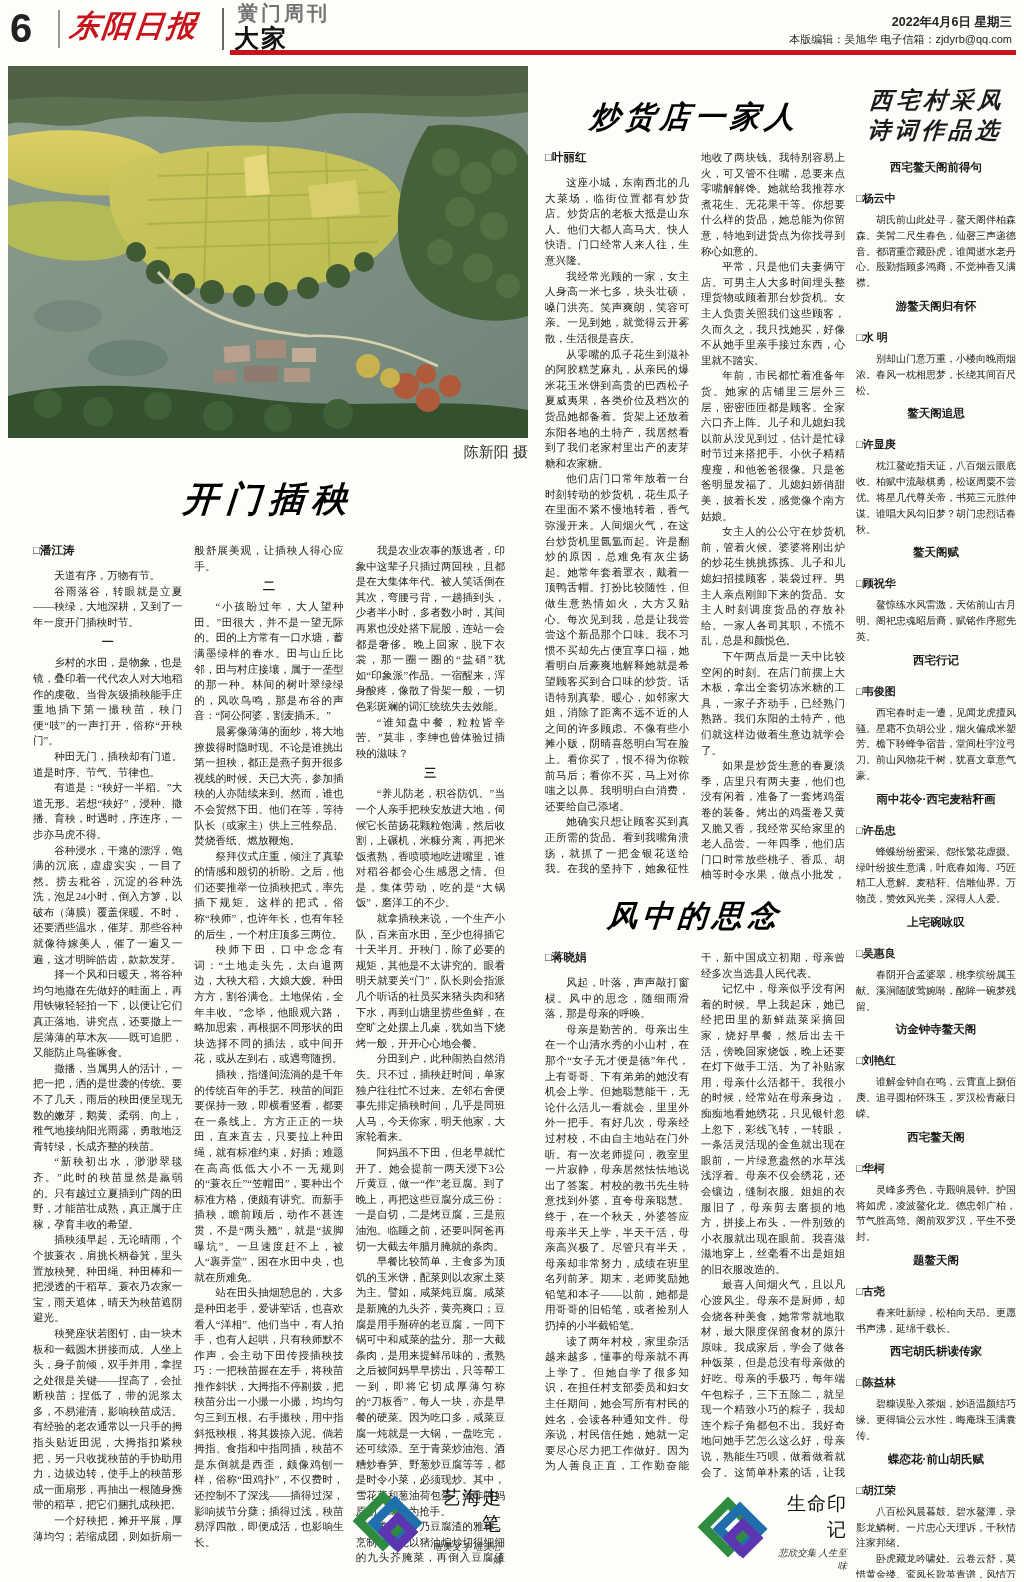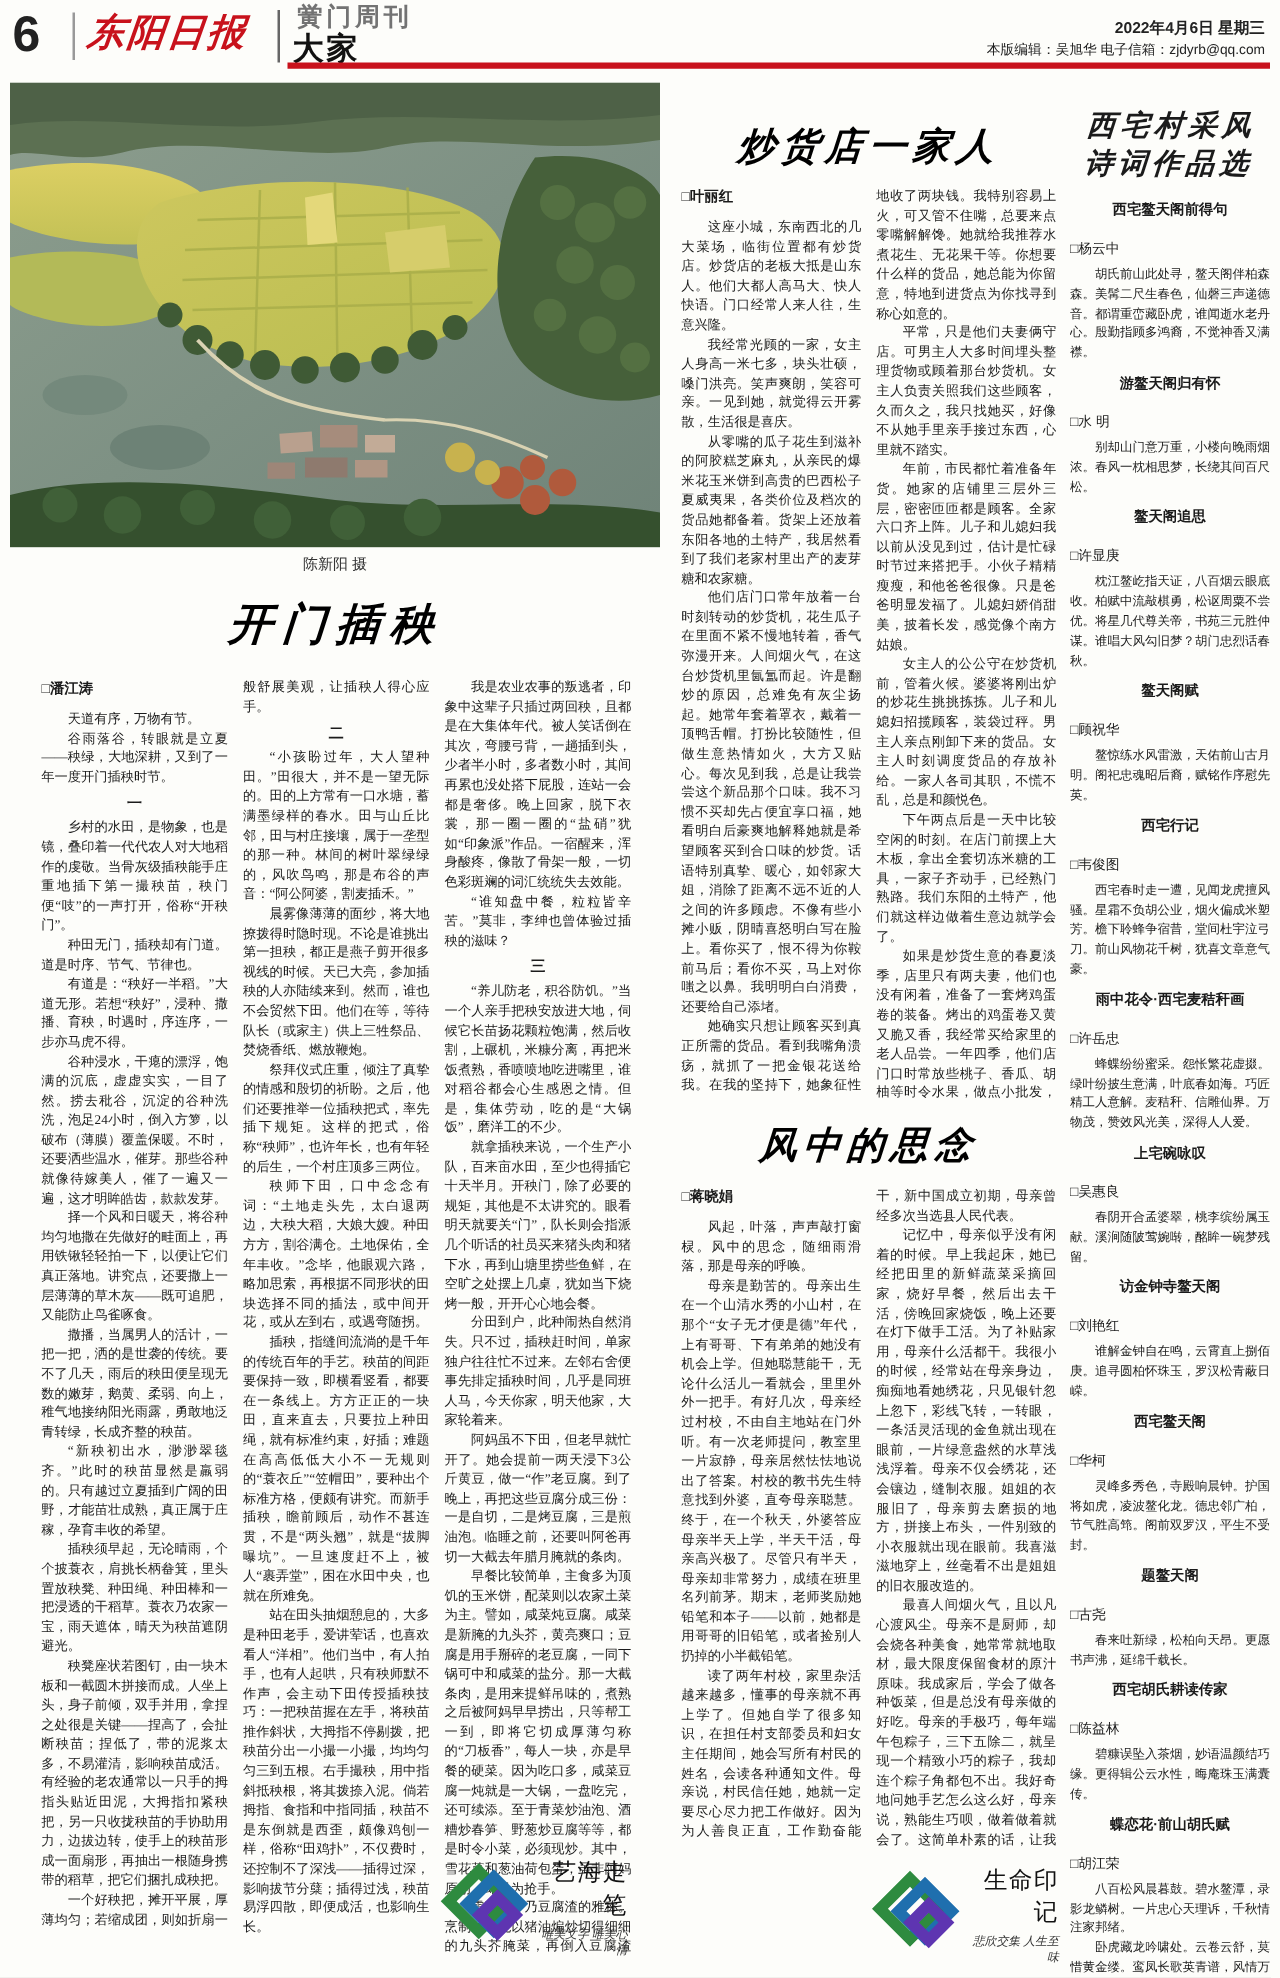--- a/index.html
+++ b/index.html
@@ -20,22 +20,22 @@
                font-family:"Liberation Sans","DejaVu Sans",sans-serif;letter-spacing:2px;}
   .hdr-date{position:absolute;right:12px;top:14px;font-size:12.5px;font-weight:700;color:#222;text-align:right;
             font-family:"Liberation Sans","DejaVu Sans",sans-serif;}
   .hdr-editor{position:absolute;right:12px;top:32px;font-size:11px;color:#222;text-align:right;
               font-family:"Liberation Sans","DejaVu Sans",sans-serif;margin-left:48px;}
   .hdr-rule{position:absolute;left:230px;top:50px;width:786px;height:5px;background:#c8121c;}
 
   
   .photo{position:absolute;left:8px;top:66px;width:520px;height:372px;overflow:hidden;}
   .photo svg{display:block;}
-  .photo-credit{position:absolute;left:8px;top:443px;width:520px;text-align:center;
-                font-size:12px;color:#333;font-family:"Liberation Sans","DejaVu Sans",sans-serif;}
+  .photo-credit{position:absolute;left:8px;top:443px;width:520px;text-align:right;
+                font-size:15px;color:#333;font-family:"Liberation Sans","DejaVu Sans",sans-serif;}
 
   
   .byline{font-weight:700;font-size:11.5px;text-indent:0;margin:0 0 10px 0;
           font-family:"Liberation Sans","DejaVu Sans",sans-serif;}
   .para{font-size:10.6px;line-height:15.6px;text-align:justify;text-indent:2em;margin:0;}
   .subhead{font-size:12px;font-weight:700;text-align:center;text-indent:0;margin:4px 0;}
   .headline{font-weight:700;font-style:italic;text-align:center;letter-spacing:8px;color:#000;
             transform:skewX(-4deg);}
 
   .main-headline{position:absolute;left:33px;top:476px;width:472px;font-size:35px;}
@@ -50,21 +50,21 @@
   .mid2-body{position:absolute;left:545px;top:950px;width:300px;height:540px;
              column-count:2;column-gap:12px;overflow:hidden;}
 
   
   .poetry{position:absolute;left:856px;top:86px;width:160px;height:1492px;overflow:hidden;}
   .poetry-title{font-size:23px;font-weight:700;font-style:italic;text-align:center;
                 letter-spacing:4px;line-height:30px;transform:skewX(-4deg);margin-bottom:14px;}
   .poem{margin-bottom:8px;}
   .poem-title{font-size:11.5px;font-weight:700;text-align:center;margin:8px 0 6px 0;
               font-family:"Liberation Sans","DejaVu Sans",sans-serif;}
-  .poem-author{font-size:11px;font-weight:400;margin:16px 0 6px 0;
+  .poem-author{font-size:11px;font-weight:700;margin:16px 0 6px 0;
                font-family:"Liberation Sans","DejaVu Sans",sans-serif;}
   .poem .para{font-size:10px;line-height:15.8px;}
 
   
   .logo-box{position:absolute;width:152px;height:88px;}
   .logo-art{left:350px;top:1482px;}
   .logo-life{left:695px;top:1488px;}
   .logo-inner{display:flex;align-items:center;height:100%;}
   .logo-mark{width:76px;height:76px;flex:0 0 auto;}
   .logo-texts{flex:1;text-align:right;}

